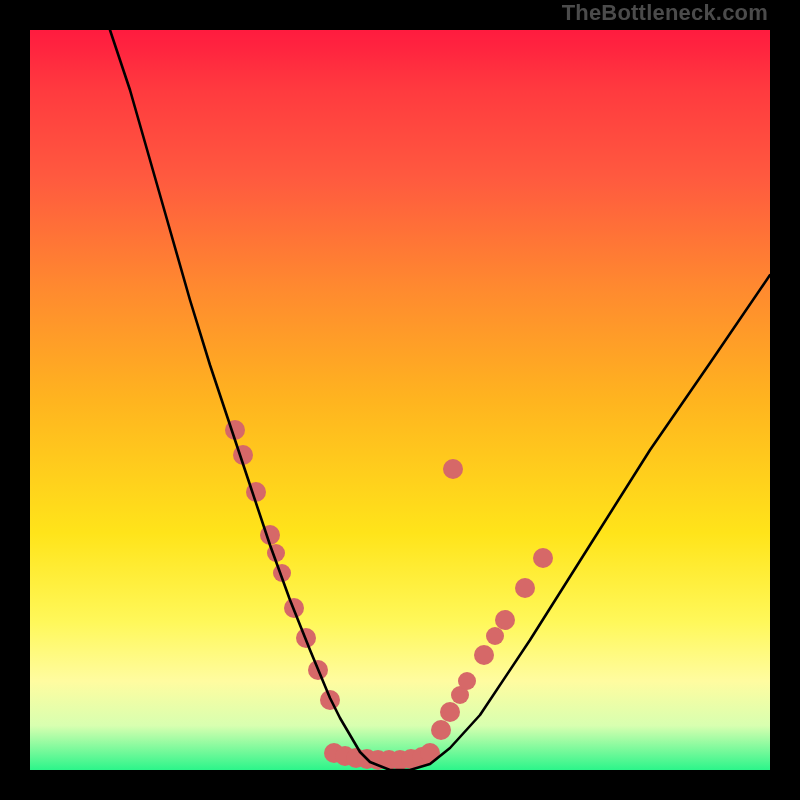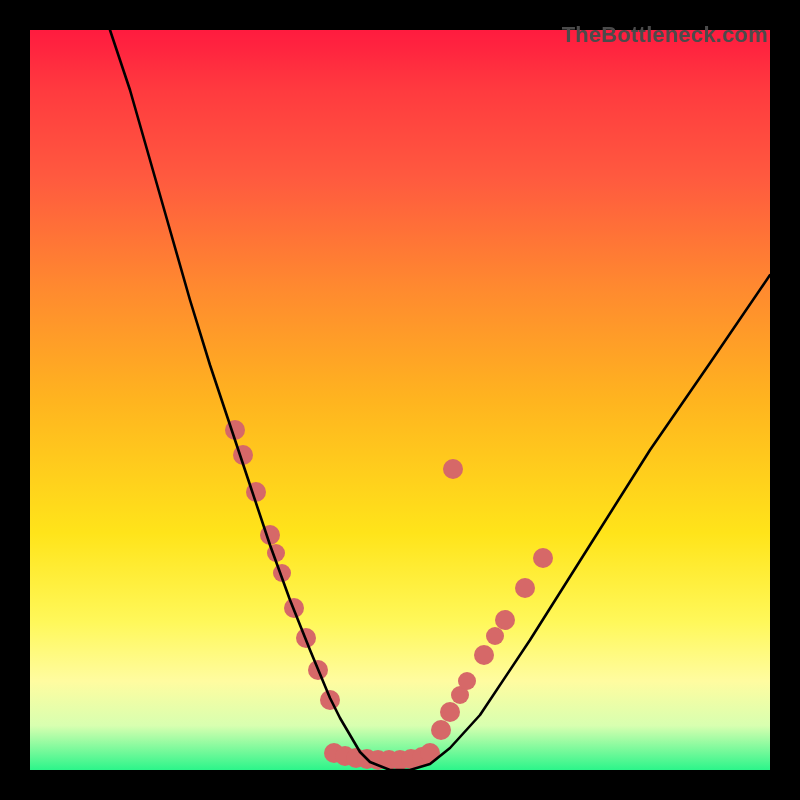--- a/index.html
+++ b/index.html
@@ -24,21 +24,21 @@
       #ffb41f 50%,
       #ffe41a 68%,
       #fff85a 80%,
       #fffca0 88%,
       #d8ffb0 94%,
       #2cf58a 100%);
     overflow: hidden;
   }
   .watermark {
     position: absolute;
-    top: 22px;
+    top: 0;
     right: 32px;
     font-family: Arial, Helvetica, sans-serif;
     font-size: 22px;
     font-weight: bold;
     color: #4b4b4b;
     z-index: 10;
     letter-spacing: 0.2px;
   }
   svg.curve {
     position: absolute;

